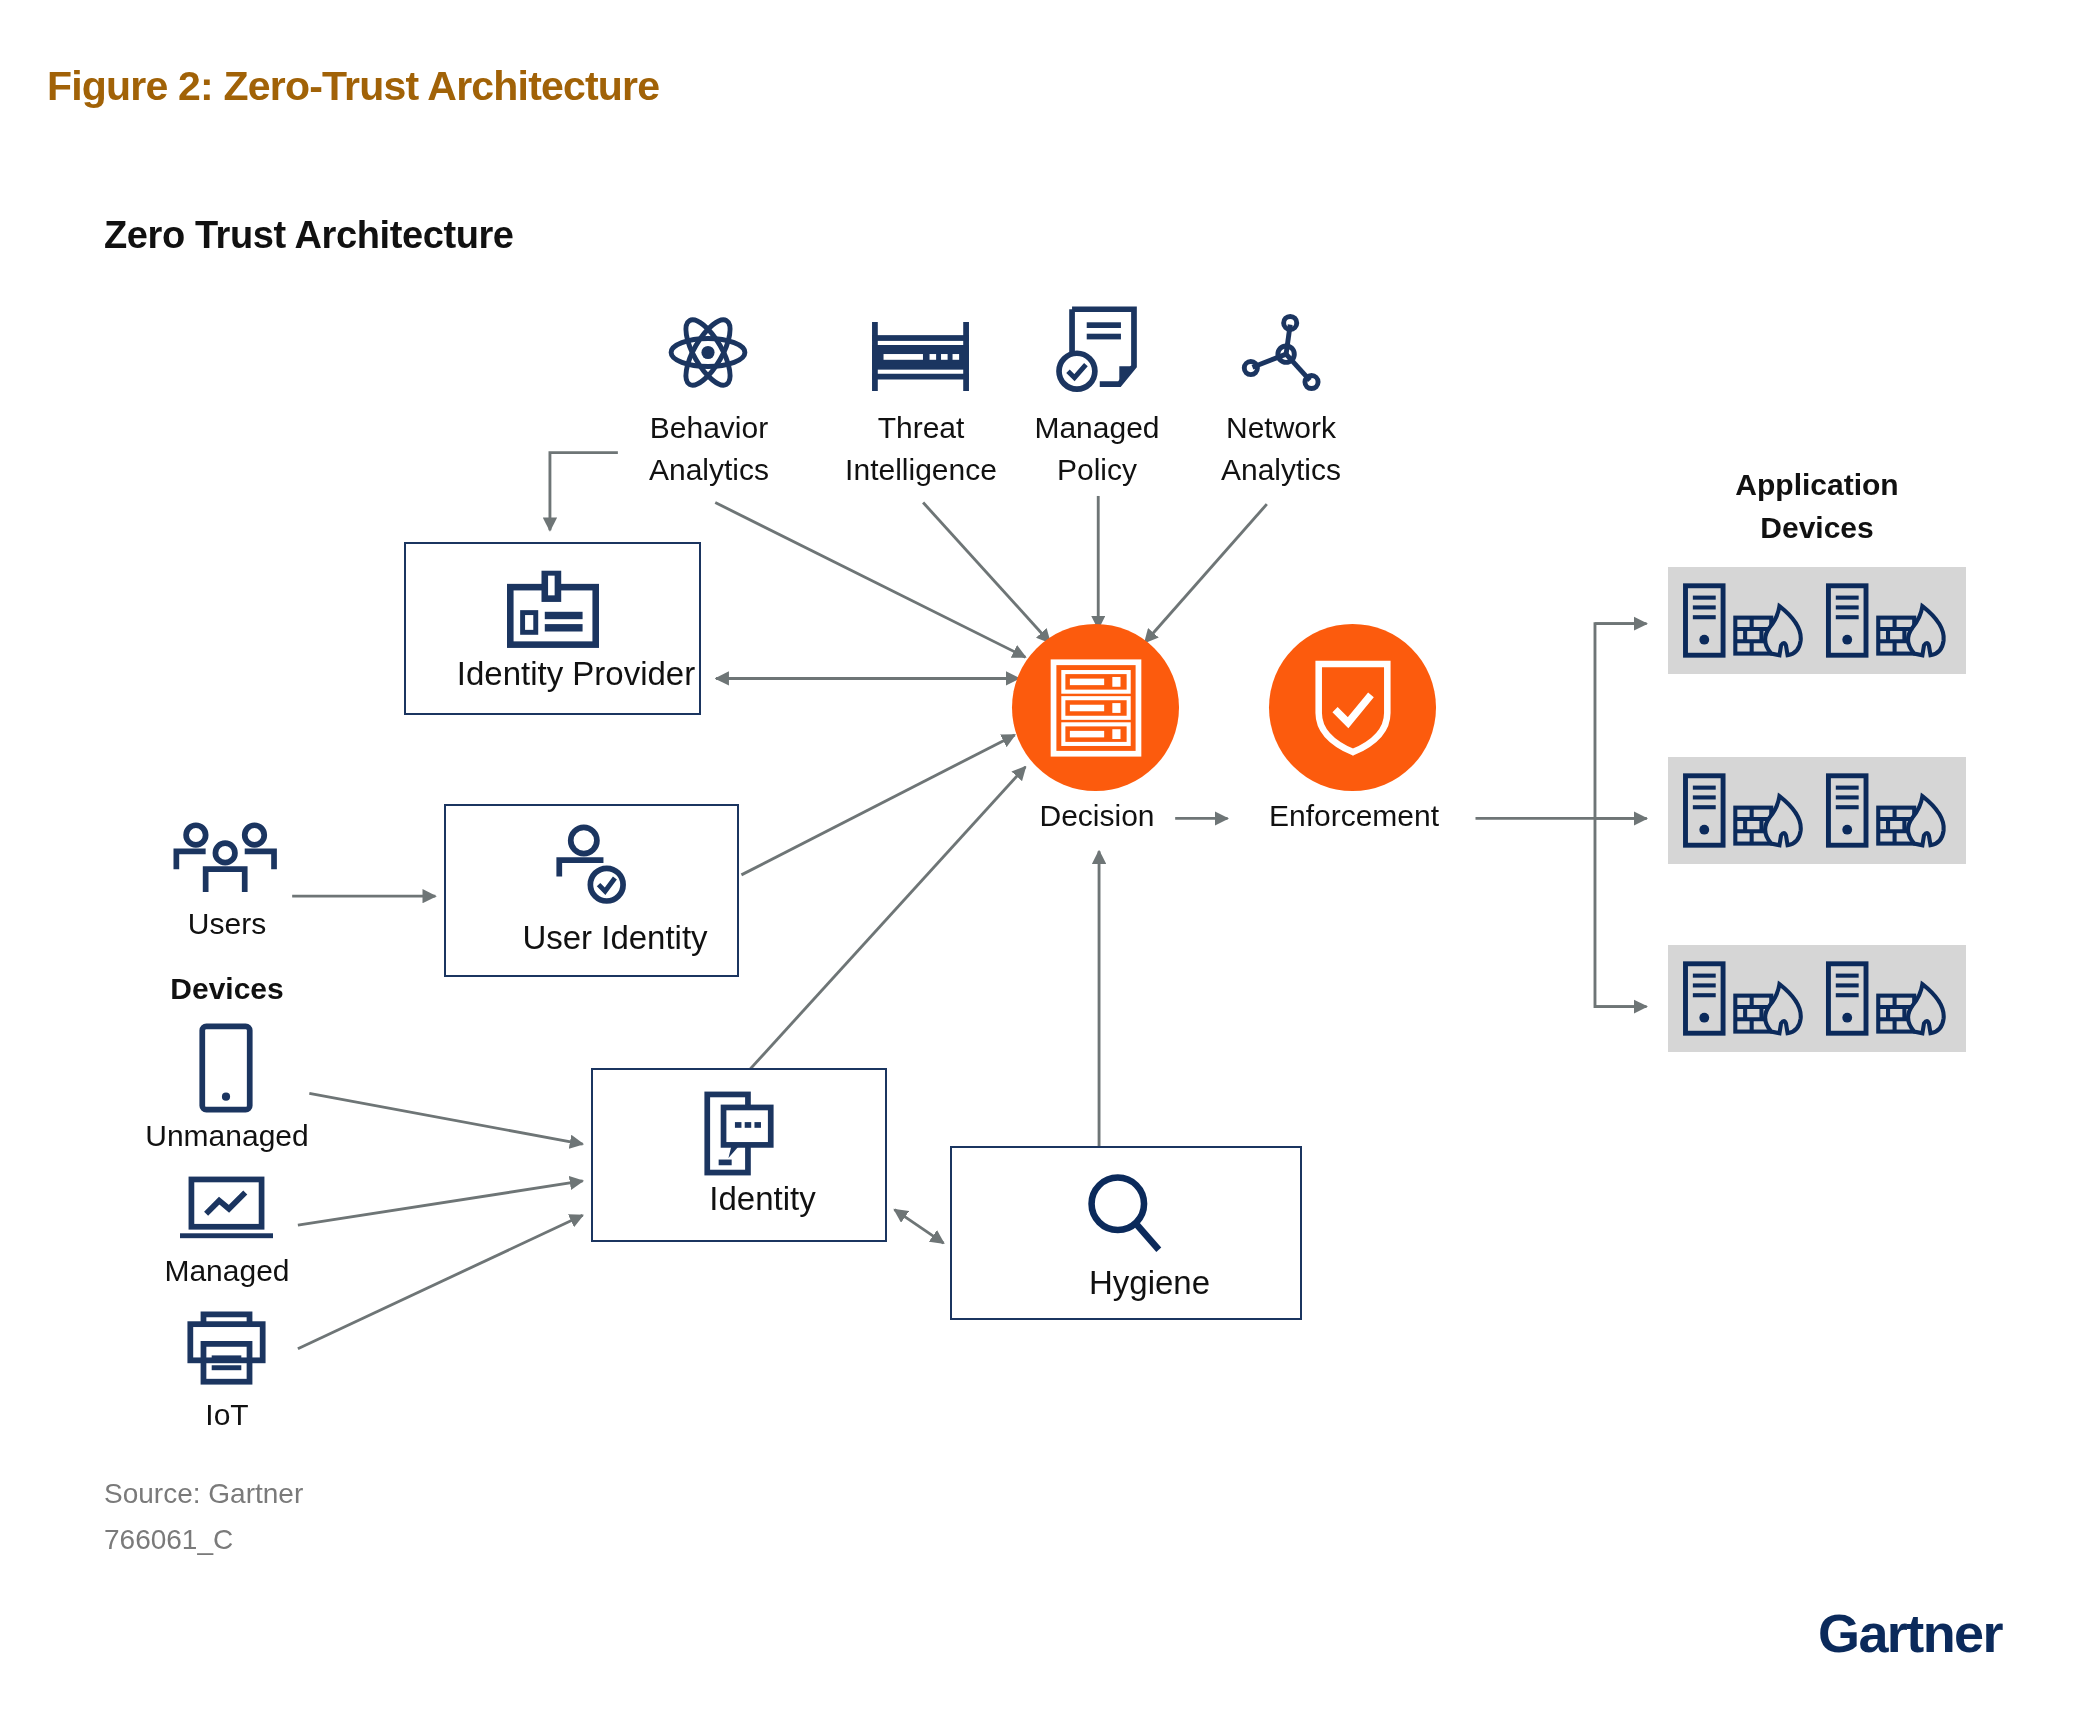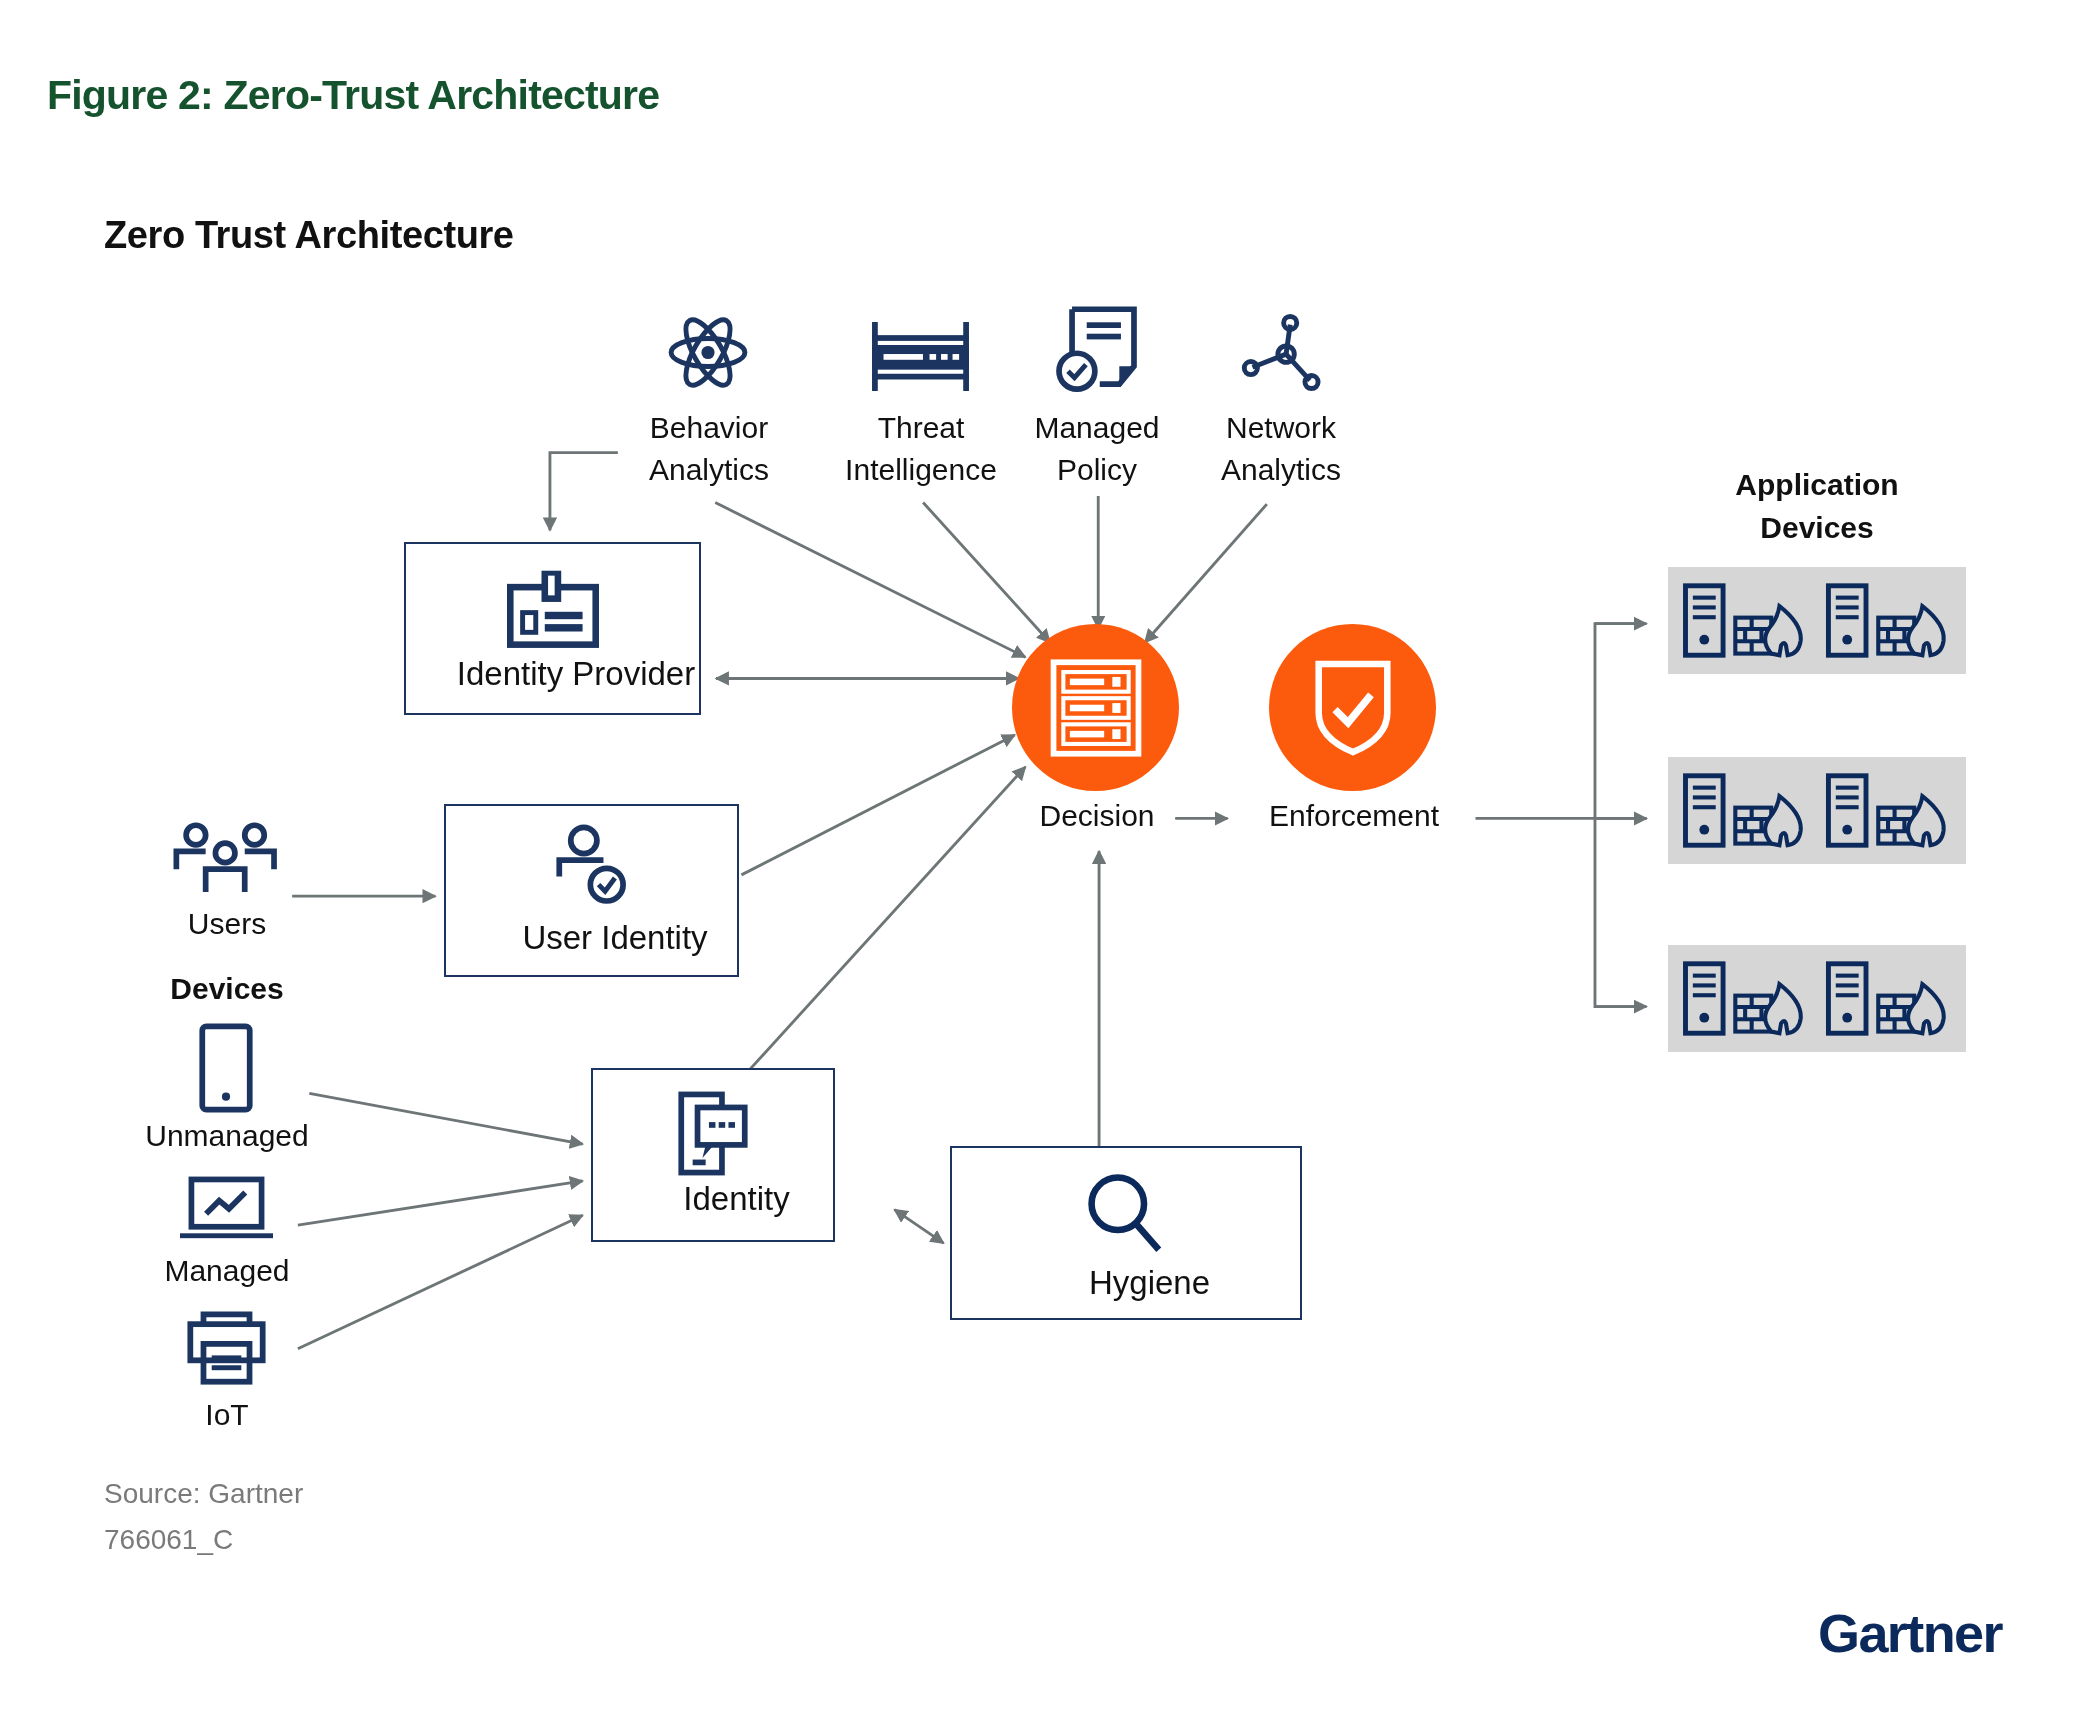--- a/index.html
+++ b/index.html
@@ -1,18 +1,18 @@
 <!DOCTYPE html>
 <html style="font-size:13px"><head>
 <meta charset="utf-8">
 <style>
   html,body{margin:0;padding:0;background:#fff;}
   body{width:2095px;height:1735px;position:relative;overflow:hidden;font-family:"Liberation Sans",sans-serif;}
   .abs{position:absolute;}
-  .fig-title{left:47px;top:72px;font-size:41px;font-weight:bold;color:#14532d;letter-spacing:-0.8px;}
+  .fig-title{left:47px;top:63px;font-size:41px;font-weight:bold;color:#a16207;letter-spacing:-0.8px;}
   .diag-title{left:104px;top:214px;font-size:38px;font-weight:bold;color:#111;letter-spacing:-0.4px;}
   .lbl{position:absolute;font-size:30px;color:#111;text-align:center;line-height:42px;white-space:nowrap;transform:translateX(-50%);}
   .lbl-bold{font-weight:bold;}
   .box{position:absolute;border:2.5px solid #1b3560;background:#fff;box-sizing:border-box;}
   .box .cap{position:absolute;left:0;right:0;text-align:center;font-size:33px;color:#111;margin-left:47px;}
   .box svg{position:absolute;left:50%;transform:translateX(-50%);}
   .circle{position:absolute;width:167px;height:167px;border-radius:50%;background:#fc5b0d;}
   .circle svg{position:absolute;left:50%;top:50%;transform:translate(-50%,-50%);}
   .srv{position:absolute;background:#d6d6d6;width:298px;height:107px;}
   .srv svg{position:absolute;left:0;top:0;}
@@ -232,21 +232,21 @@
   <g fill="none" stroke="#1b3560" stroke-width="7">
     <path d="M20,16 L20,4 L76,4 L76,16"></path>
     <rect x="4" y="16" width="88" height="44"></rect>
     <rect x="20" y="40" width="56" height="46"></rect>
   </g>
   <rect x="30" y="54" width="36" height="6" fill="#1b3560"></rect>
     <rect x="30" y="66" width="36" height="6" fill="#1b3560"></rect>
 </svg>
 <div class="lbl" style="left:227px;top:1394px">IoT</div>
 
-<div class="box" style="left:591px;top:1068px;width:244px;height:174px">
+<div class="box" style="left:591px;top:1068px;width:296px;height:174px">
   <svg style="top:21px" width="70" height="85" viewBox="0 0 86 104">
     <rect x="4" y="4" width="50" height="96" fill="none" stroke="#1b3560" stroke-width="7"></rect>
     <rect x="24" y="20" width="58" height="46" fill="#fff" stroke="#1b3560" stroke-width="7"></rect>
     <path d="M34,66 L30,82 L44,66" fill="#1b3560"></path>
     <rect x="38" y="38" width="8" height="7" fill="#1b3560"></rect>
       <rect x="50" y="38" width="8" height="7" fill="#1b3560"></rect>
       <rect x="62" y="38" width="8" height="7" fill="#1b3560"></rect>
     <rect x="18" y="84" width="16" height="7" fill="#1b3560"></rect>
   </svg>
   <div class="cap" style="top:110px">Identity</div>

